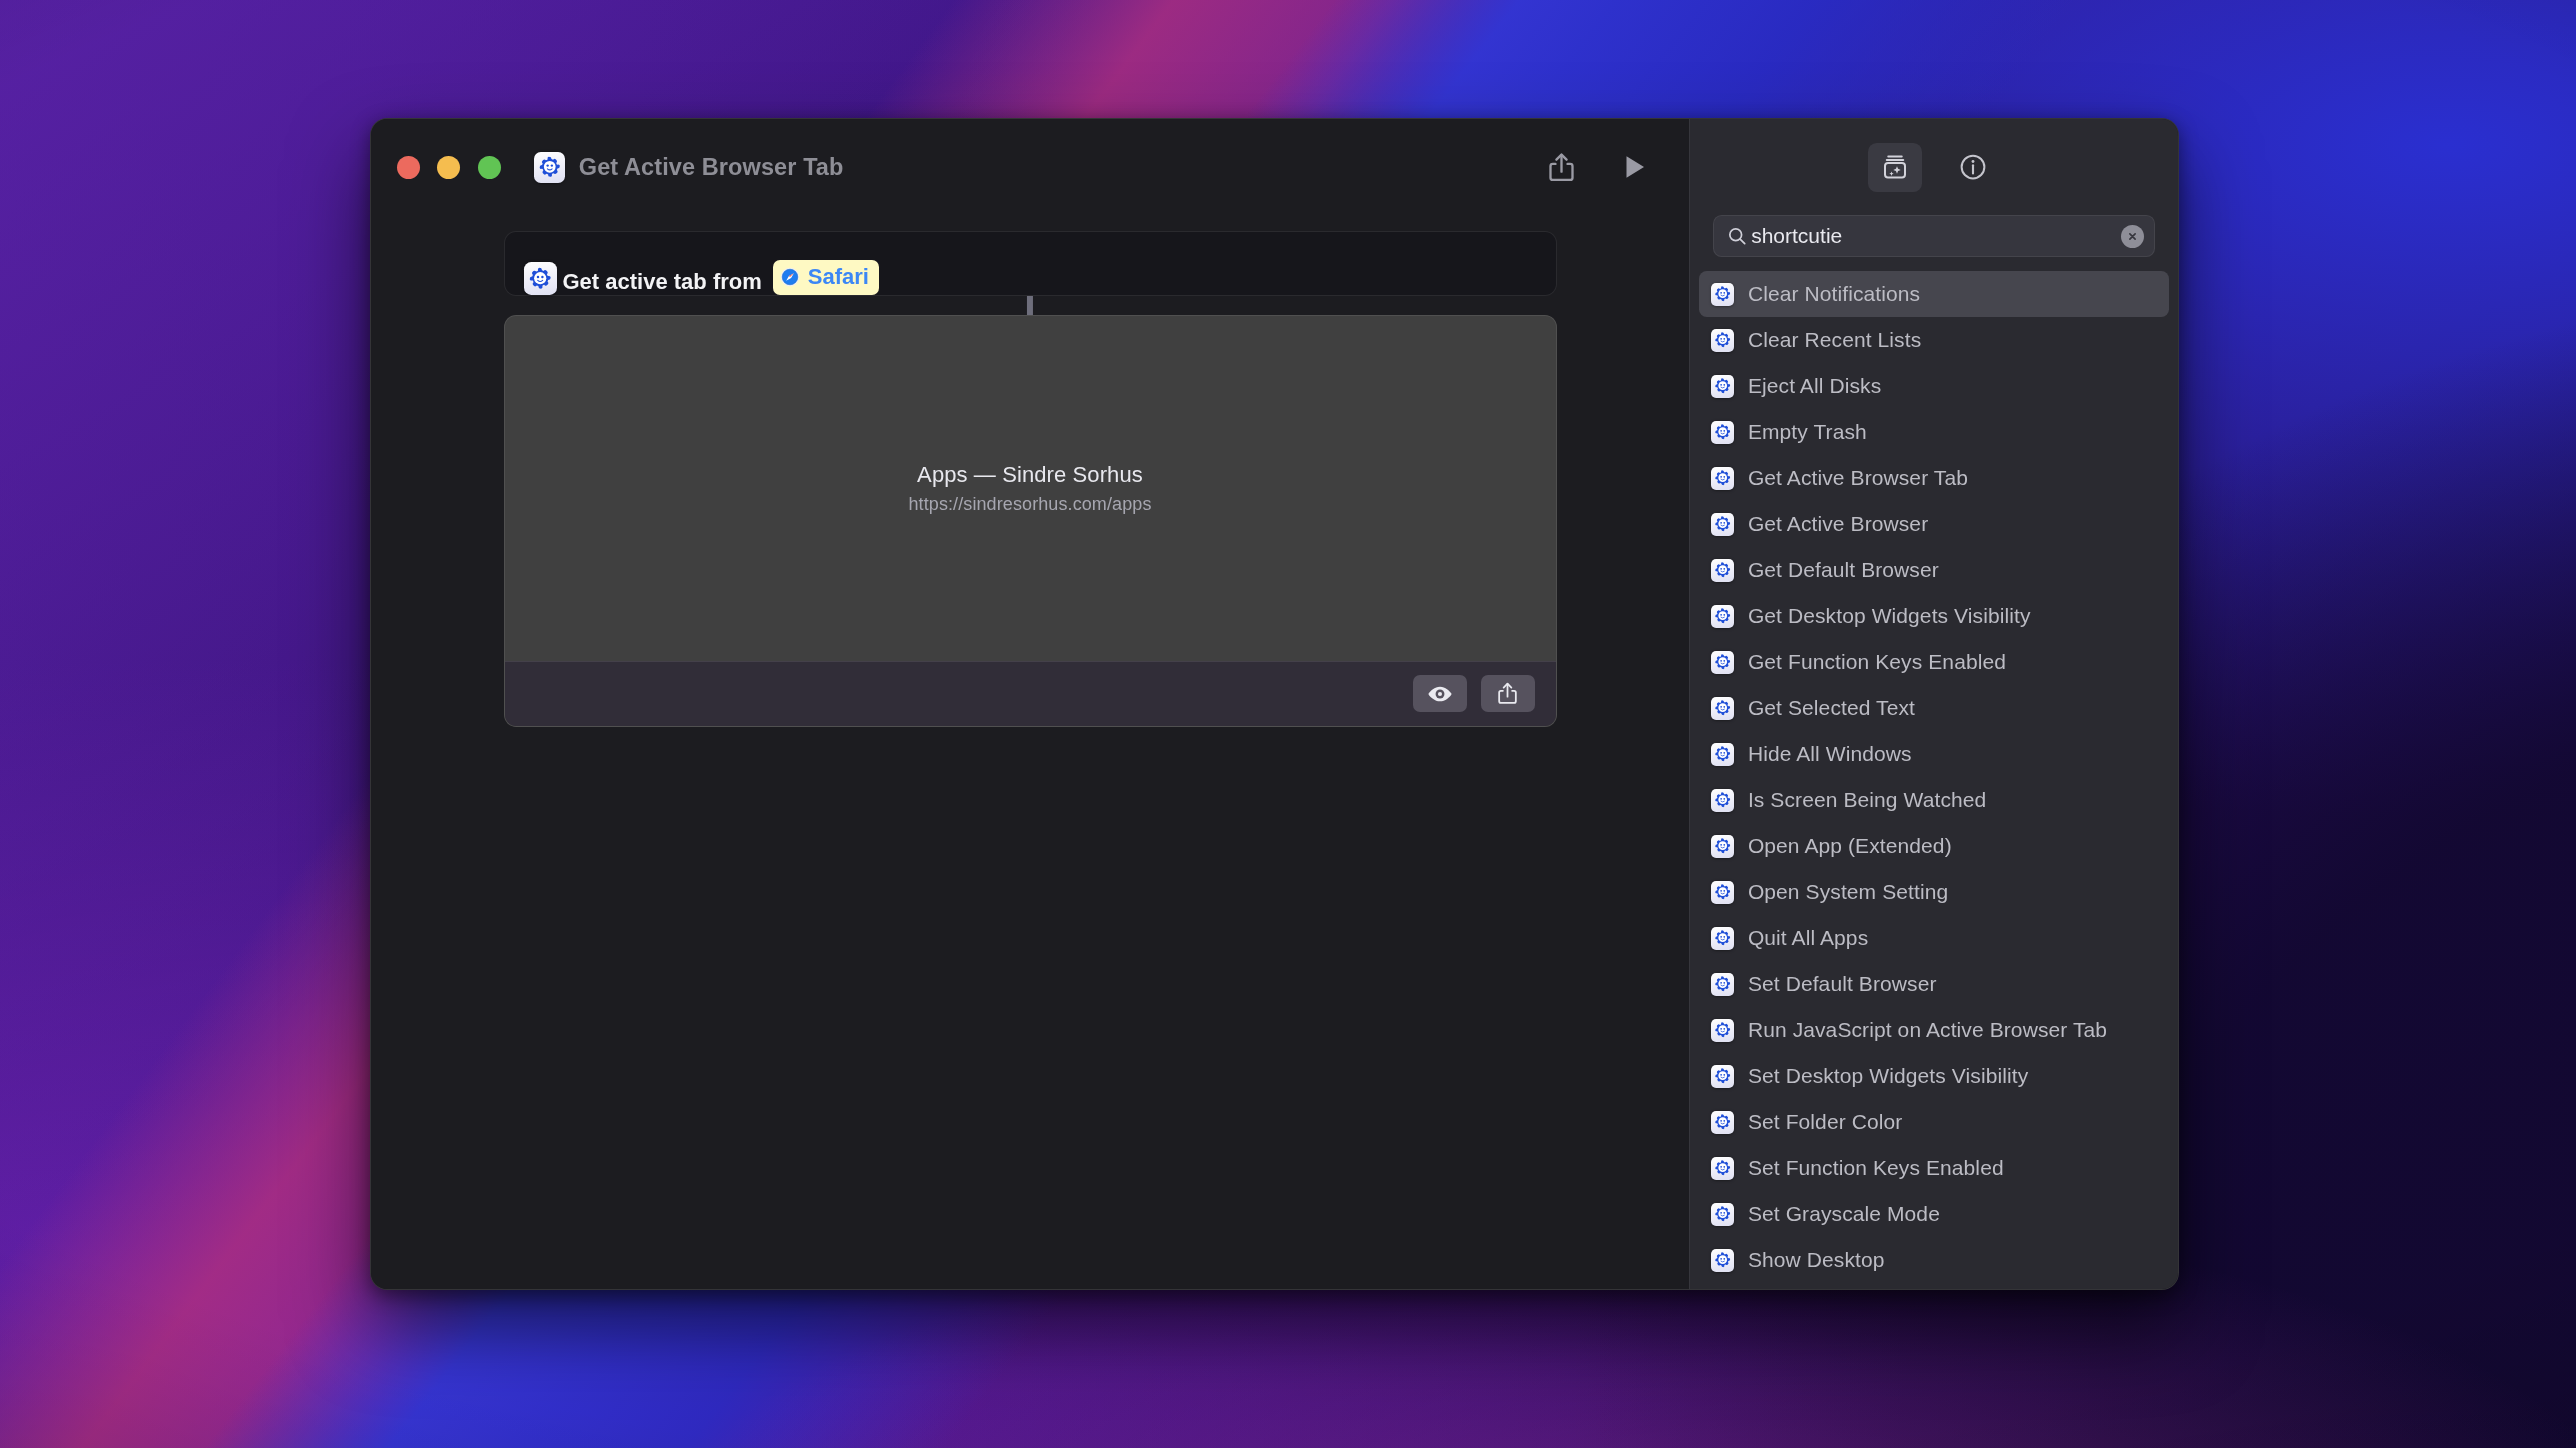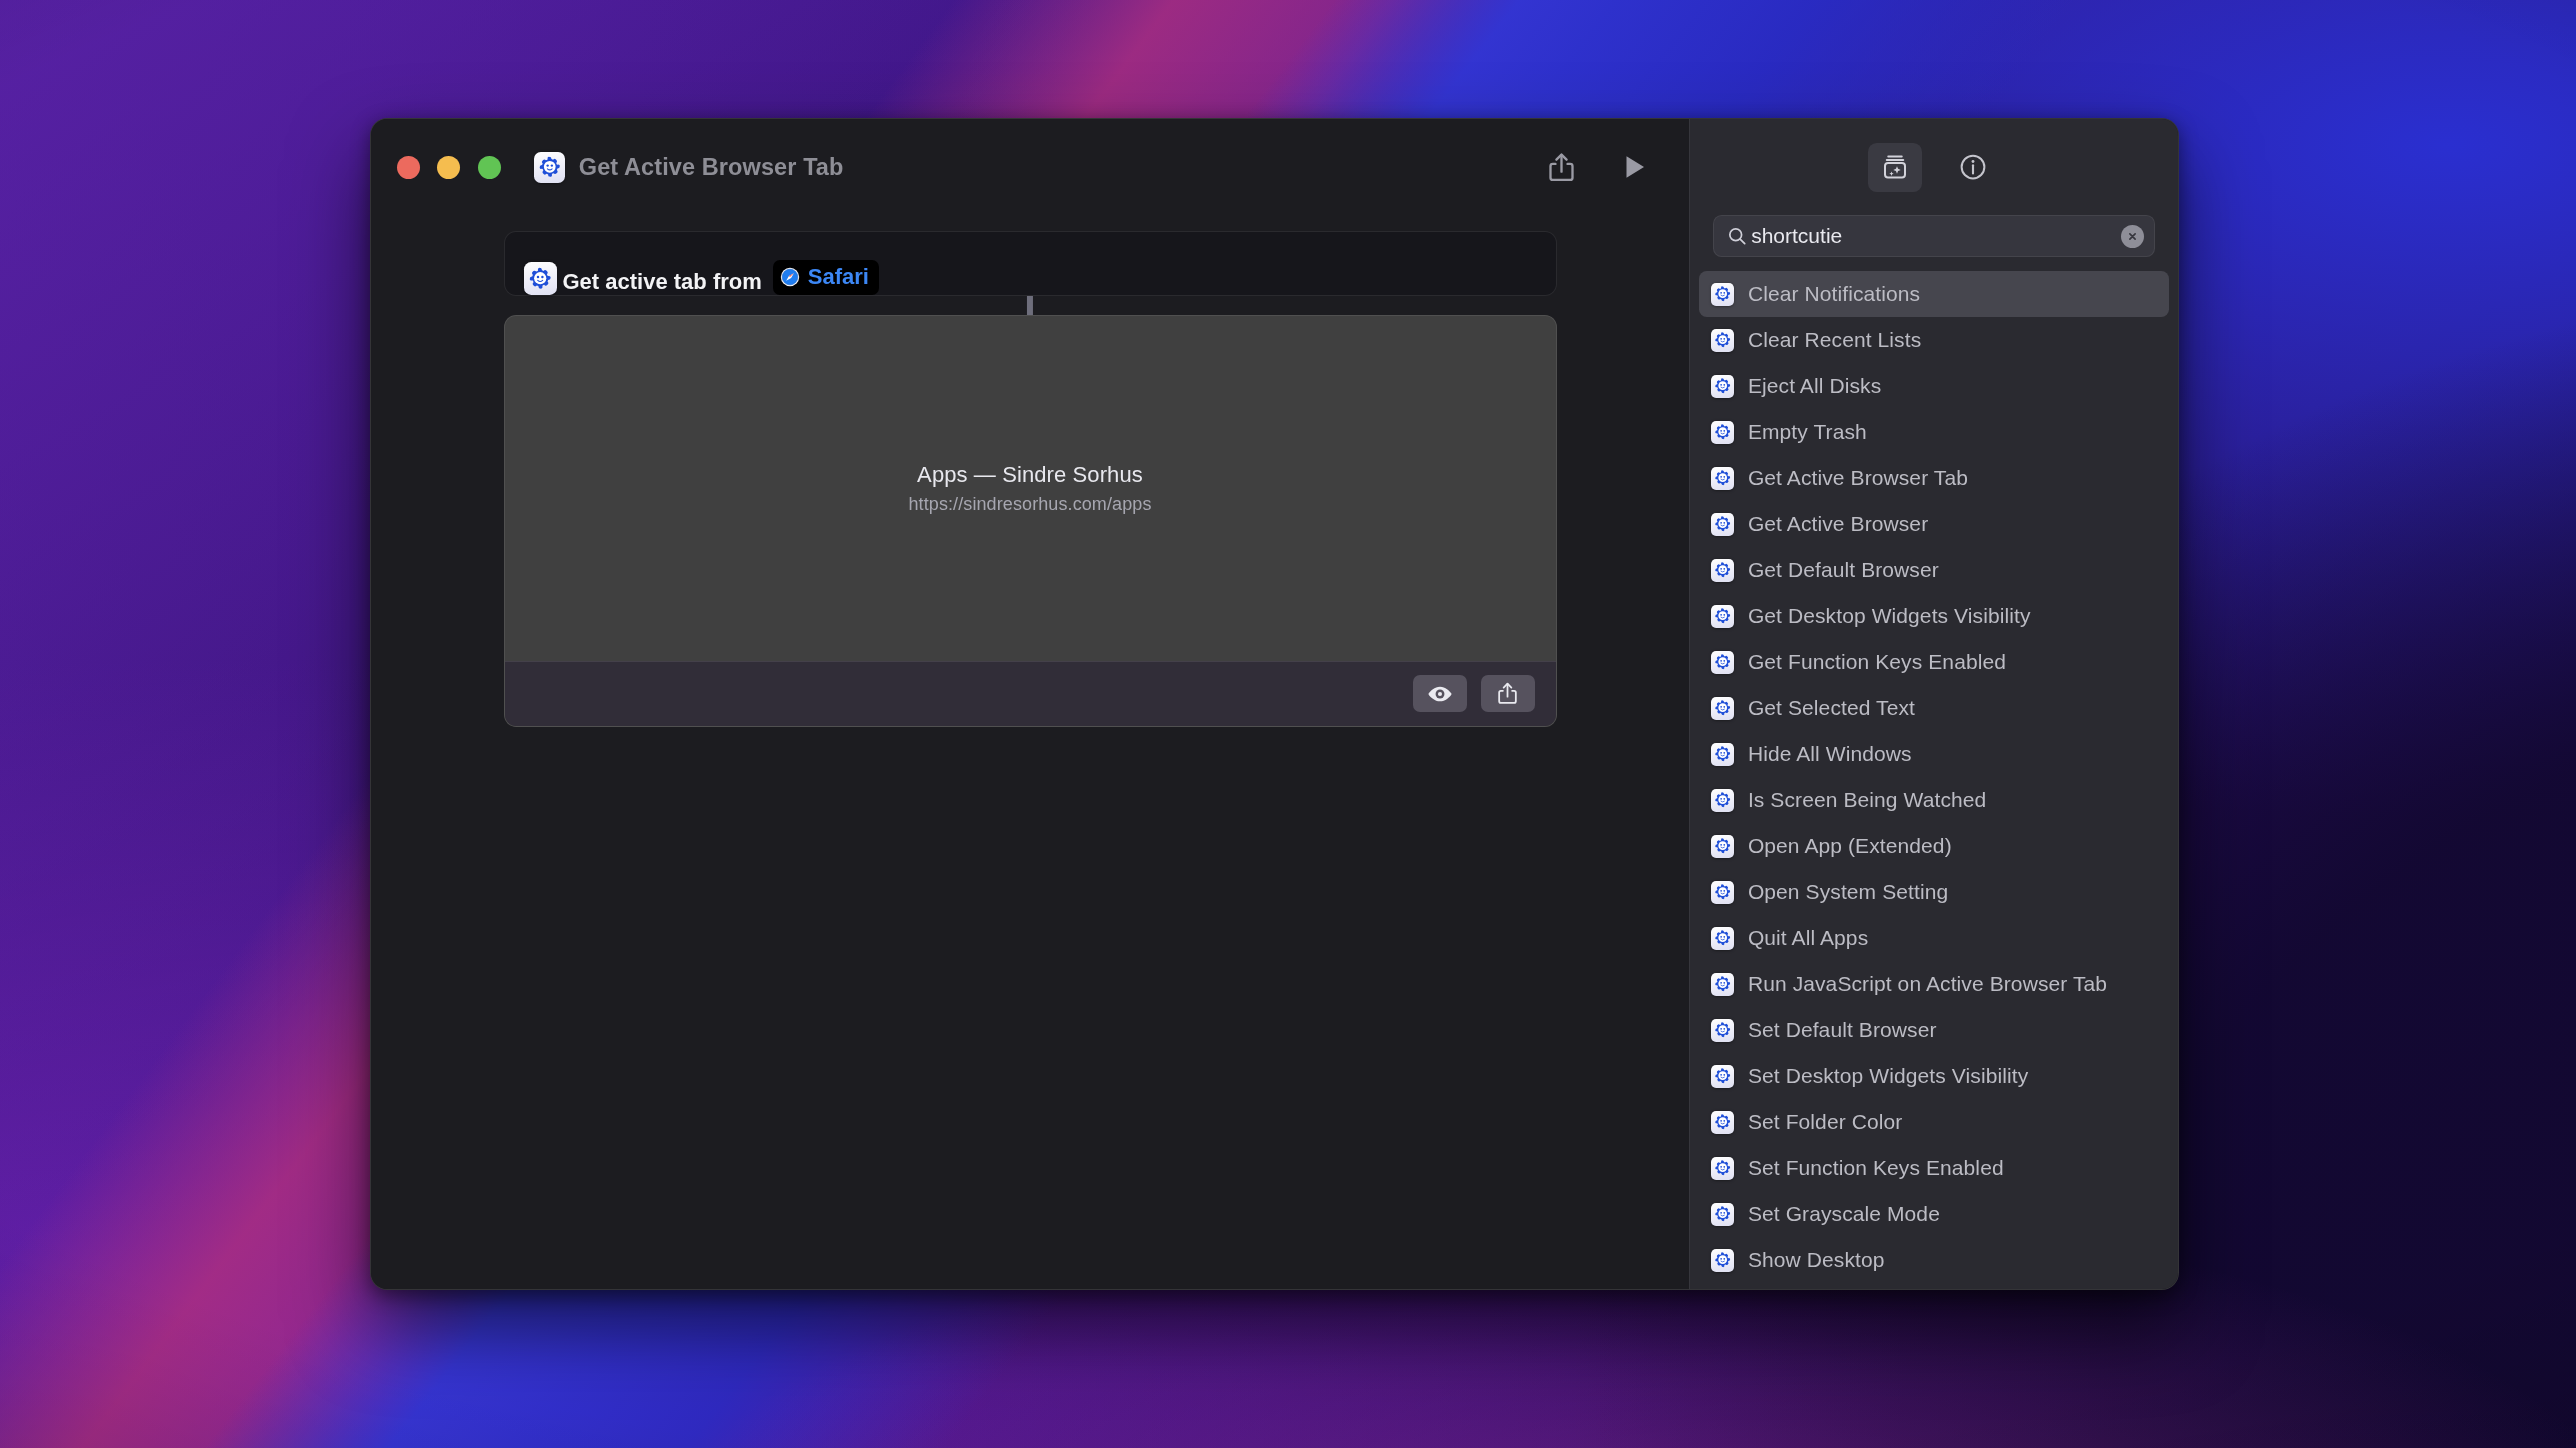--- a/index.html
+++ b/index.html
@@ -158,21 +158,21 @@
   .action-text {
     font-size: 22px;
     font-weight: 700;
     color: #f3f3f5;
     white-space: nowrap;
   }
   .var-pill {
     display: inline-flex;
     align-items: center;
     gap: 7.8px;
-    background: #000000;
+    background: #fef9c3;
     border-radius: 7px;
     padding: 4.4px 9.6px 4.4px 7px;
     margin-left: 5.2px;
     vertical-align: middle;
   }
   .var-pill-label {
     font-size: 22px;
     font-weight: 700;
     color: #3c87f5;
     white-space: nowrap;
@@ -616,29 +616,29 @@
               </svg>
             </span>
             <span class="list-label">Quit All Apps</span>
           </div>
           <div class="list-item">
             <span class="app-icon sz-list">
               <svg width="17.4" height="17.4" viewBox="0 0 20 20">
                 <use href="#sym-gear"></use>
               </svg>
             </span>
+            <span class="list-label">Set Default Browser</span>
+          </div>
+          <div class="list-item">
+            <span class="app-icon sz-list">
+              <svg width="17.4" height="17.4" viewBox="0 0 20 20">
+                <use href="#sym-gear"></use>
+              </svg>
+            </span>
             <span class="list-label">Run JavaScript on Active Browser Tab</span>
-          </div>
-          <div class="list-item">
-            <span class="app-icon sz-list">
-              <svg width="17.4" height="17.4" viewBox="0 0 20 20">
-                <use href="#sym-gear"></use>
-              </svg>
-            </span>
-            <span class="list-label">Set Default Browser</span>
           </div>
           <div class="list-item">
             <span class="app-icon sz-list">
               <svg width="17.4" height="17.4" viewBox="0 0 20 20">
                 <use href="#sym-gear"></use>
               </svg>
             </span>
             <span class="list-label">Set Desktop Widgets Visibility</span>
           </div>
           <div class="list-item">

